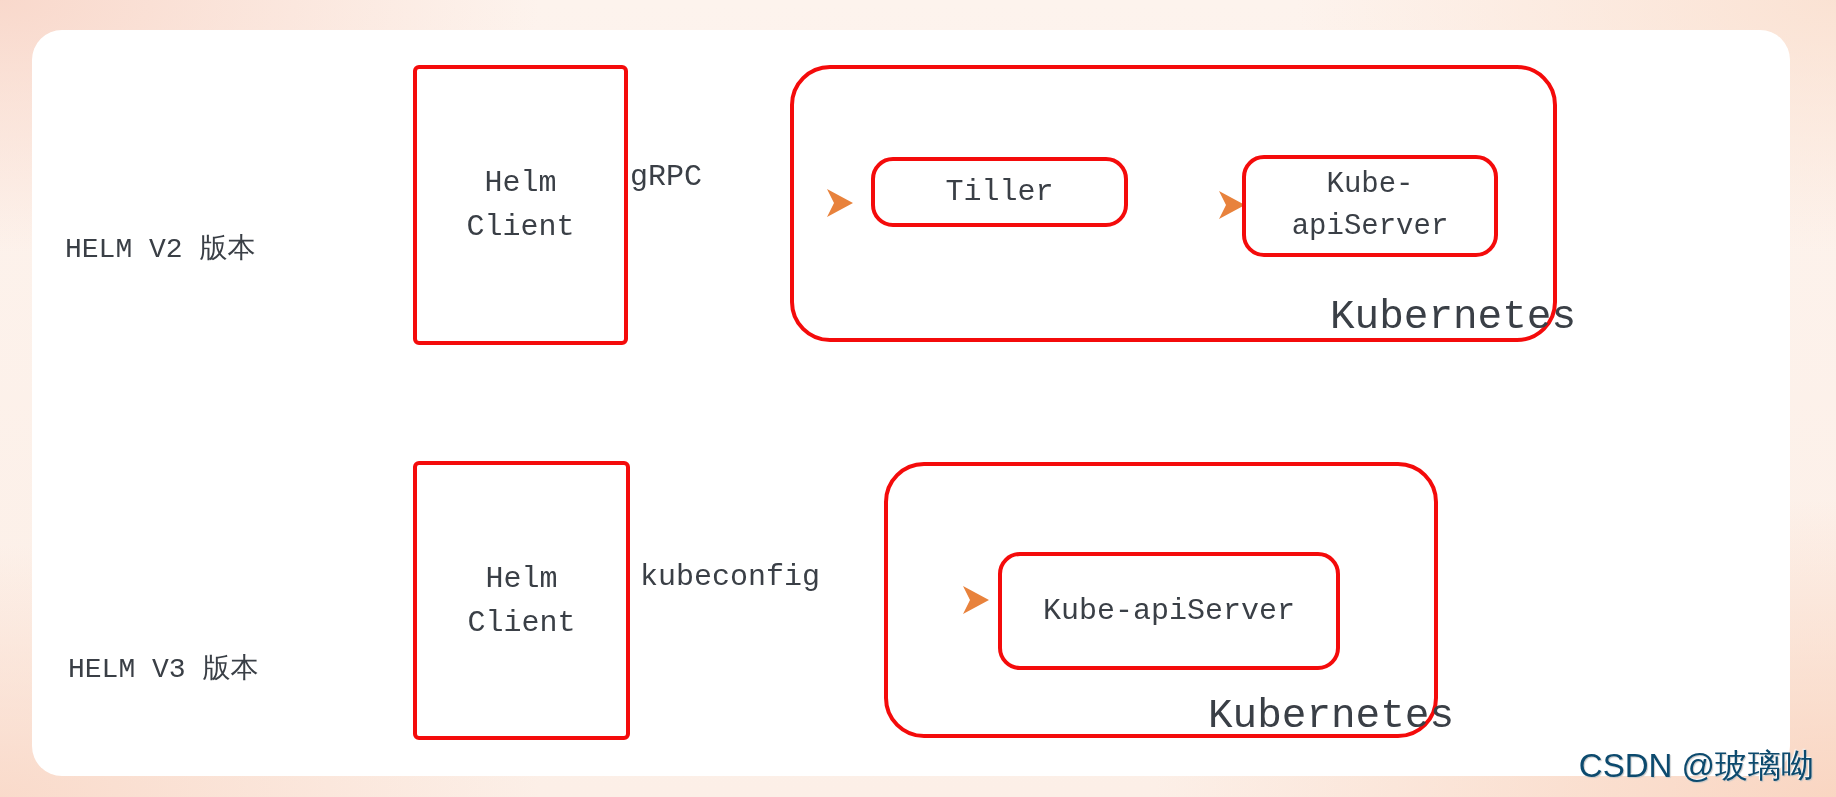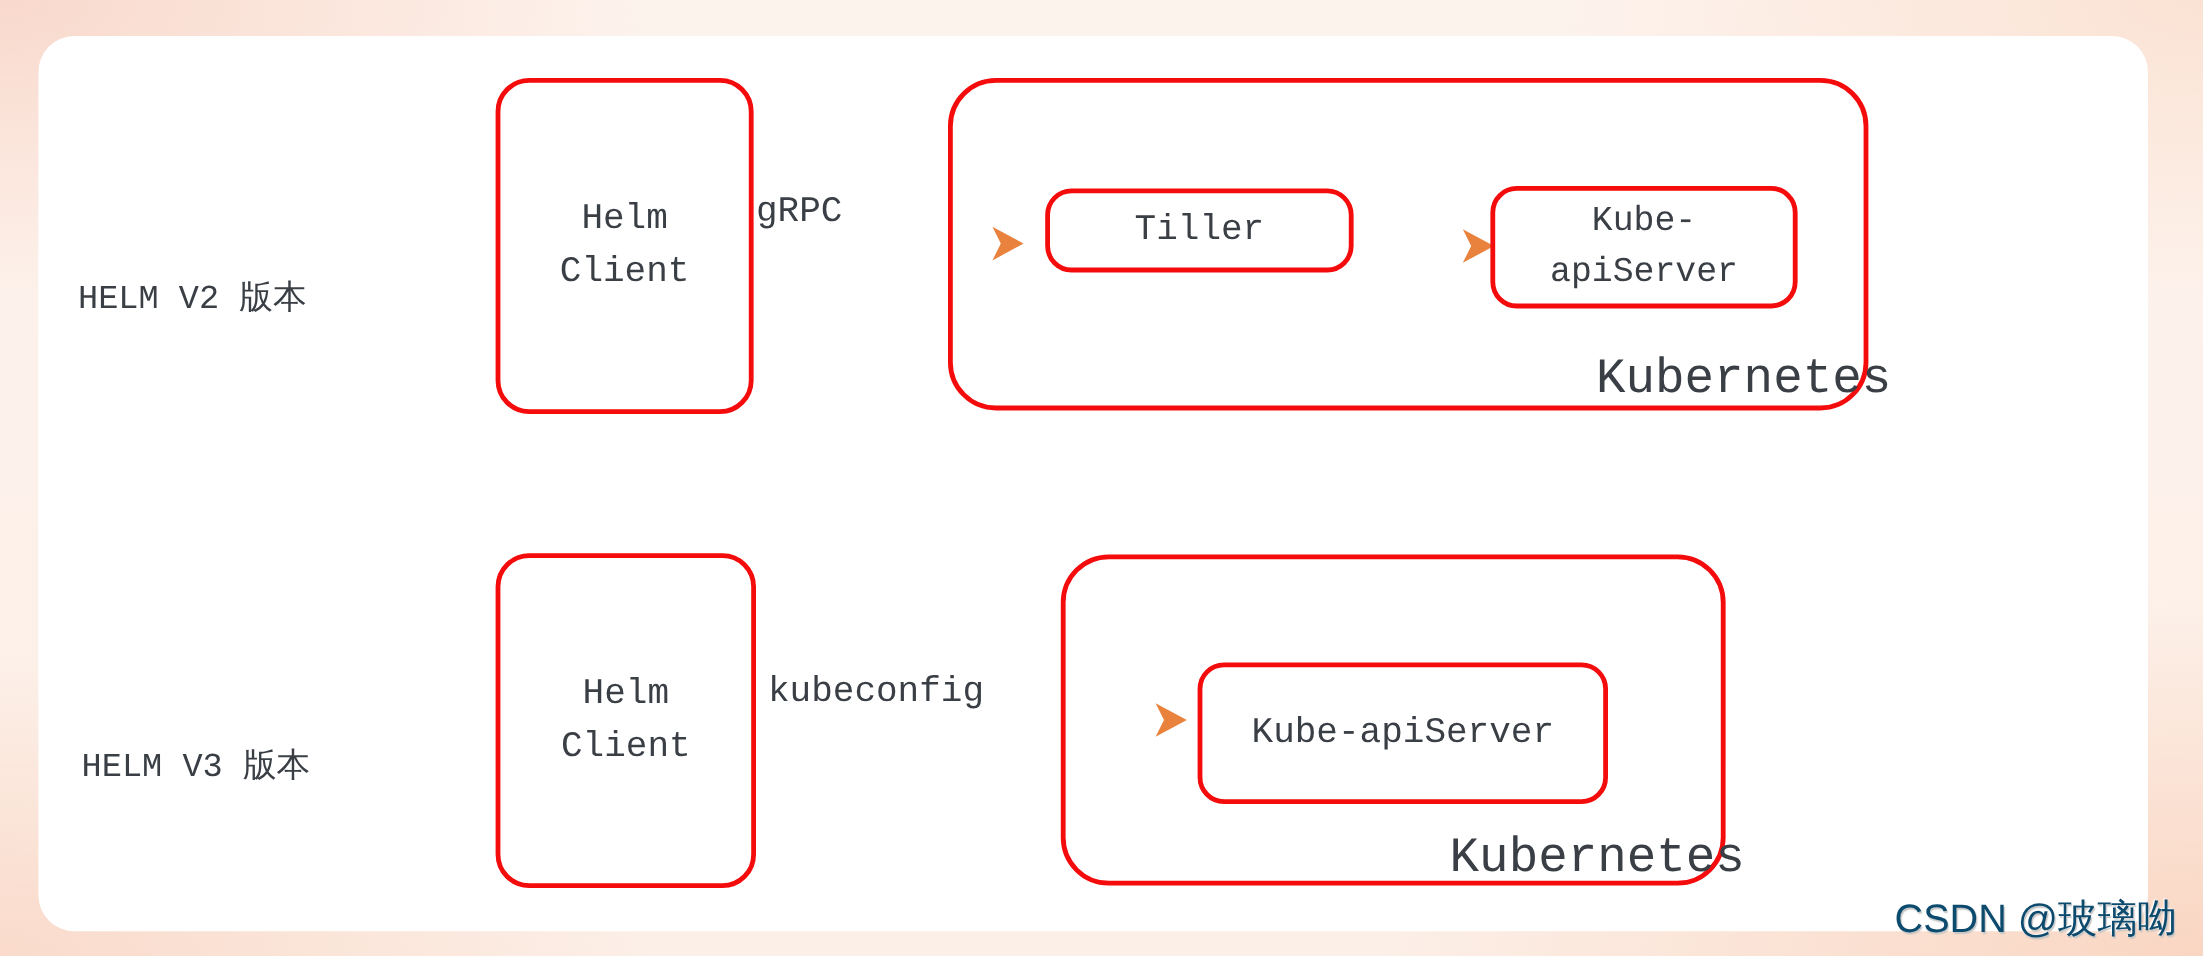--- a/index.html
+++ b/index.html
@@ -30,21 +30,21 @@
   .abs{position:absolute;}
   .row-label{
     font-size:28px;white-space:nowrap;letter-spacing:0px;
   }
   .node{
     border:4px solid var(--red);
     background:#fff;
     display:flex;flex-direction:column;align-items:center;justify-content:center;
     text-align:center;
   }
-  .helm-box{width:215px;height:280px;border-radius:28px;font-size:30px;line-height:44px;}
+  .helm-box{width:215px;height:280px;border-radius:6px;font-size:30px;line-height:44px;}
   .small-box{border-radius:22px;font-size:30px;line-height:42px;}
   .container-box{
     border:4px solid var(--red);border-radius:40px;background:transparent;
   }
   .cluster-label{
     font-size:41px;white-space:nowrap;text-align:left;
   }
   .arrow-label{
     font-size:30px;text-align:left;white-space:nowrap;
   }
@@ -99,21 +99,21 @@
     <path d="M89 6 L115 20 L89 34 L96 20 Z" style="fill:var(--arrow-head)"></path>
   </svg>
 
   <div class="abs node small-box" style="left:1210px;top:125px;width:256px;height:102px;font-size:29px;">
     <span>Kube-</span>
     <span>apiServer</span>
   </div>
 
   <div class="abs cluster-label" style="left:1298px;top:264px;width:180px;">Kubernetes</div>
 
-  <div class="abs row-label" style="left:36px;top:589px;">HELM V3 版本</div>
+  <div class="abs row-label" style="left:36px;top:619px;">HELM V3 版本</div>
 
   <div class="abs node helm-box" style="left:381px;top:431px;width:217px;height:279px;">
     <span>Helm</span>
     <span>Client</span>
   </div>
 
   <div class="abs arrow-label" style="left:608px;top:530px;width:220px;">kubeconfig</div>
 
   <svg class="abs arrow" style="left:598px;top:550px;" width="364" height="40">
     <defs>

